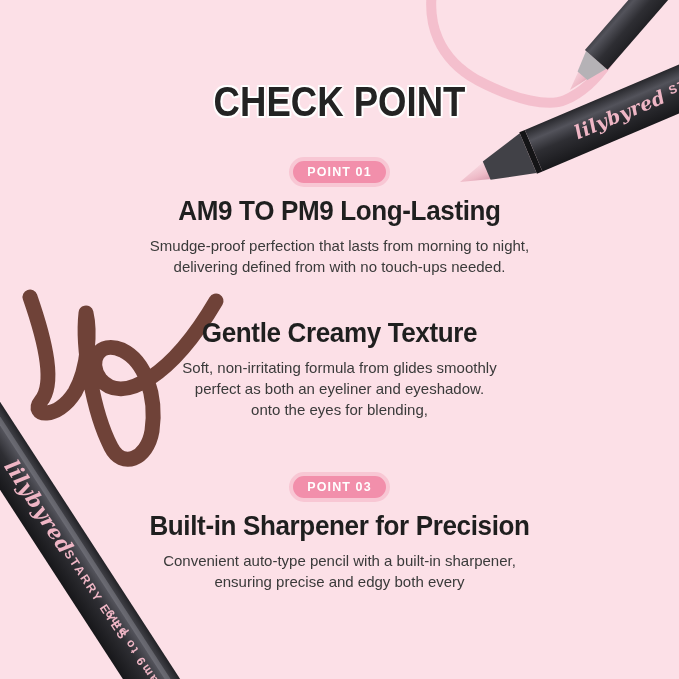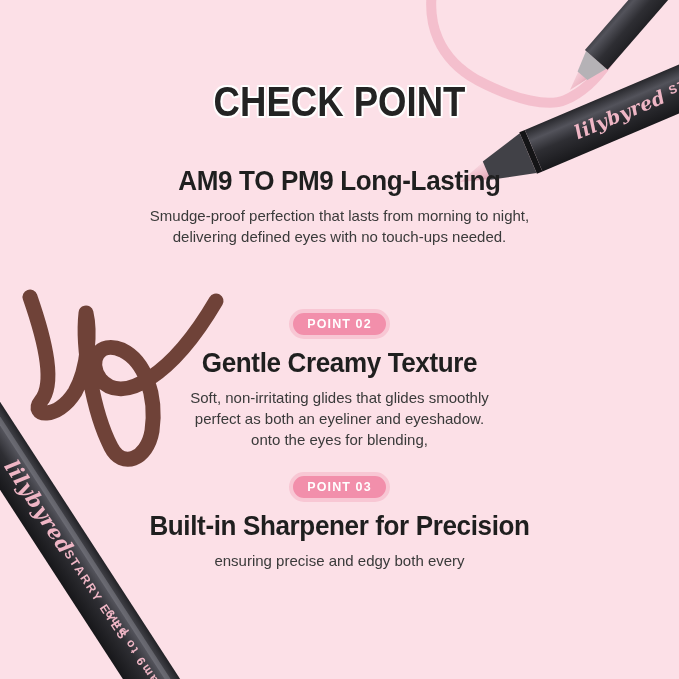--- a/index.html
+++ b/index.html
@@ -97,33 +97,34 @@
       <text class="series-caps" x="158" y="5">STARRY EYES</text>
       <text class="series-caps" x="272" y="5" text-anchor="middle" transform="rotate(180 272 0)">am9 to pm9</text>
     </g>
   </svg>
 
   <div class="content">
 
     <h1 class="title">CHECK POINT</h1>
 
     <section class="point s1">
+      <span class="badge">POINT 01</span>
       <h2 class="heading">AM9 TO PM9 Long-Lasting</h2>
       <p class="line">Smudge-proof perfection that lasts from morning to night,</p>
-      <p class="line">delivering defined eyes with no touch-ups needed.</p>
+      <p class="line">delivering defined from with no touch-ups needed.</p>
     </section>
 
     <section class="point s2">
-      <span class="badge">POINT 02</span>
       <h2 class="heading">Gentle Creamy Texture</h2>
-      <p class="line">Soft, non-irritating glides that glides smoothly</p>
+      <p class="line">Soft, non-irritating formula from glides smoothly</p>
       <p class="line">perfect as both an eyeliner and eyeshadow.</p>
       <p class="line">onto the eyes for blending,</p>
     </section>
 
     <section class="point s3">
       <span class="badge">POINT 03</span>
       <h2 class="heading">Built-in Sharpener for Precision</h2>
+      <p class="line">Convenient auto-type pencil with a built-in sharpener,</p>
       <p class="line">ensuring precise and edgy both every</p>
     </section>
 
   </div>
 </div>
 
 </body></html>

